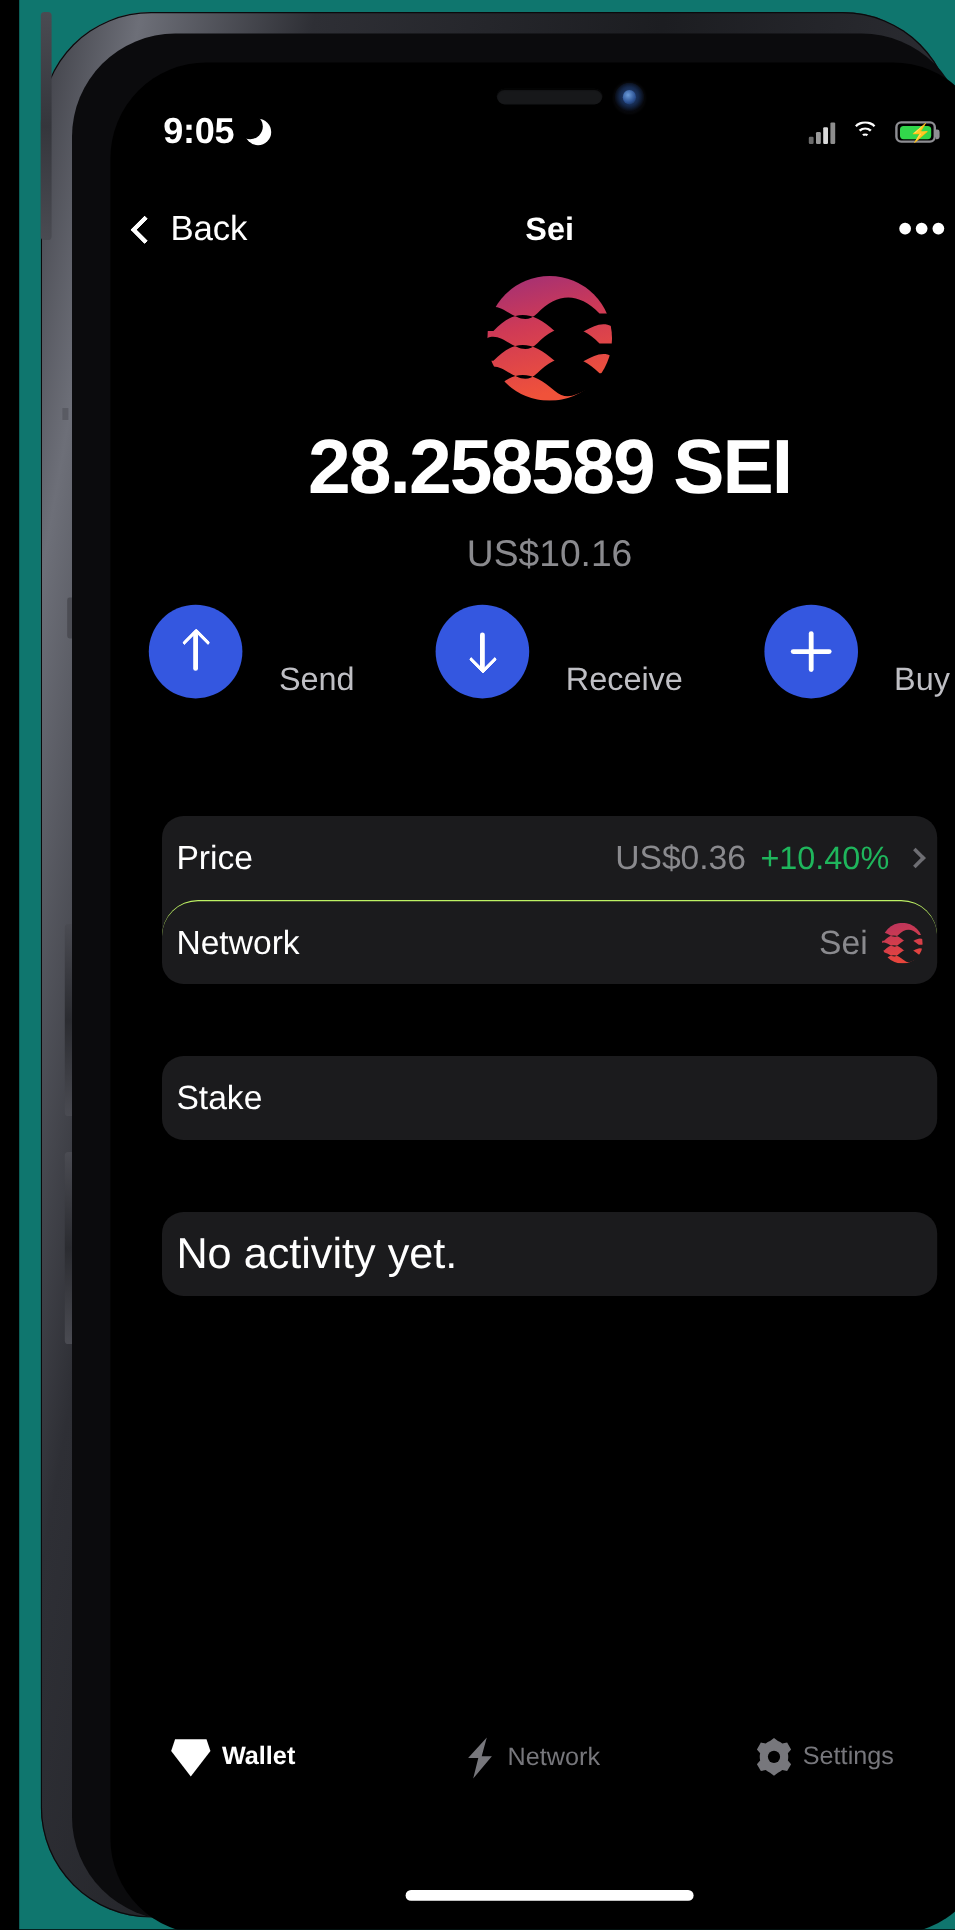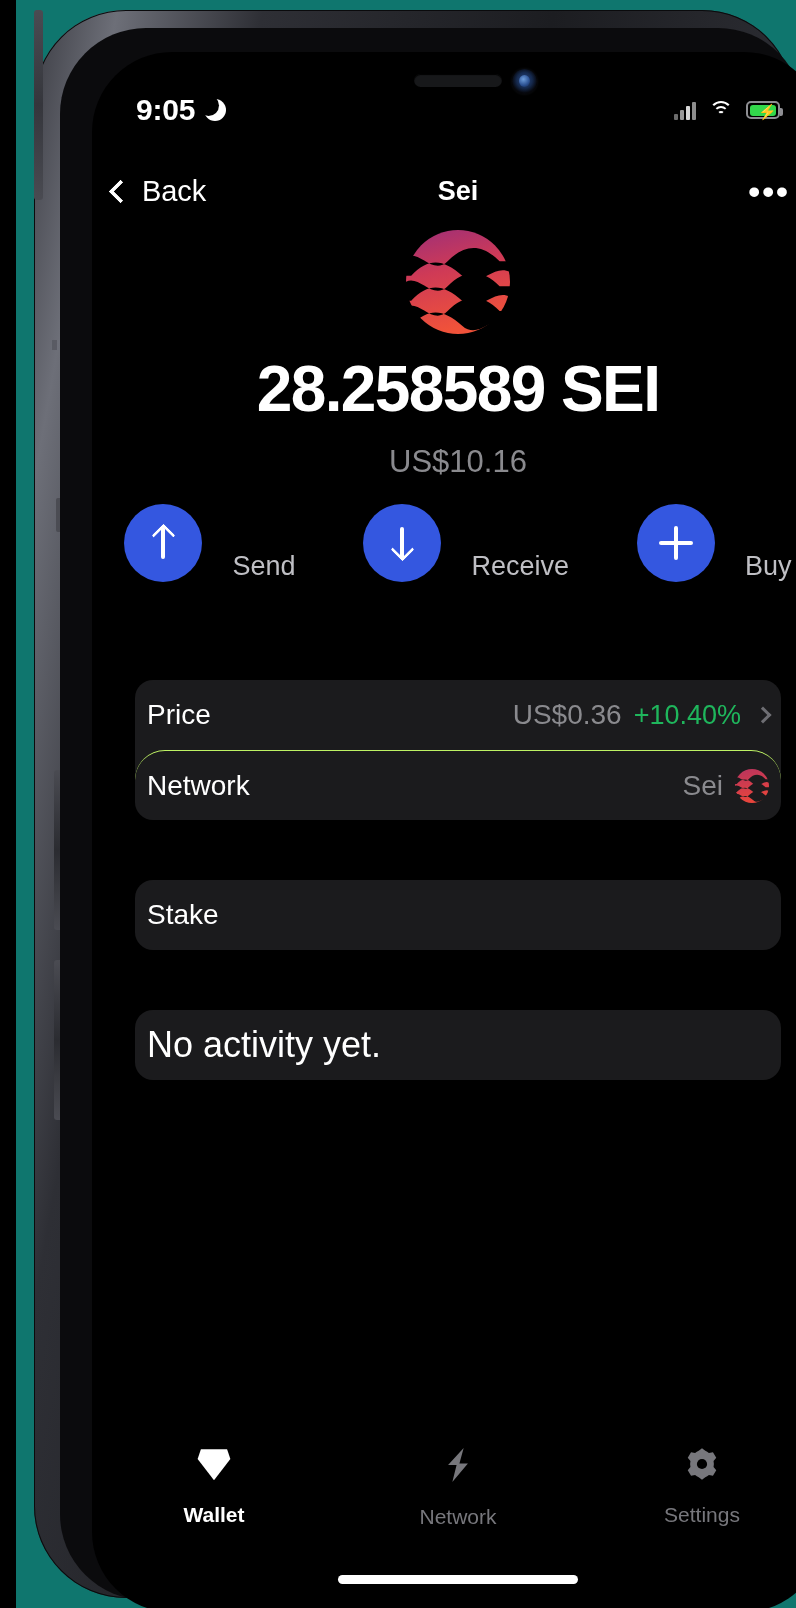--- a/index.html
+++ b/index.html
@@ -168,21 +168,21 @@
   .val-green{ color:#1fb65c; font-size:27px; }
   .chev-right{ width:12px; height:12px; border-top:3px solid #6e6e73; border-right:3px solid #6e6e73;
                transform:rotate(45deg); margin-left:4px; }
   .activity-text{ color:#fff; font-size:36px; }
 
   
   .tabbar{
     position:absolute; bottom:74px; left:0; width:732px; height:96px;
     display:flex; align-items:flex-start; justify-content:space-around; padding-top:4px;
   }
-  .tab{ display:flex; flex-direction:column; align-items:center; gap:21px; cursor:pointer; width:150px; }
+  .tab{ display:flex; flex-direction:row; align-items:center; gap:6px; cursor:pointer; width:150px; }
   .tab-label{ font-size:21px; }
   .tab.active .tab-label{ color:#fff; font-weight:700; }
   .tab:not(.active) .tab-label{ color:#77777c; }
   .icon-gem{ width:40px; height:36px; }
   .icon-bolt{ width:34px; height:38px; }
   .icon-gear{ width:36px; height:36px; }
 
   .home-indicator{
     position:absolute; bottom:28px; left:50%; transform:translateX(-50%);
     width:240px; height:9px; border-radius:6px; background:#fff;

